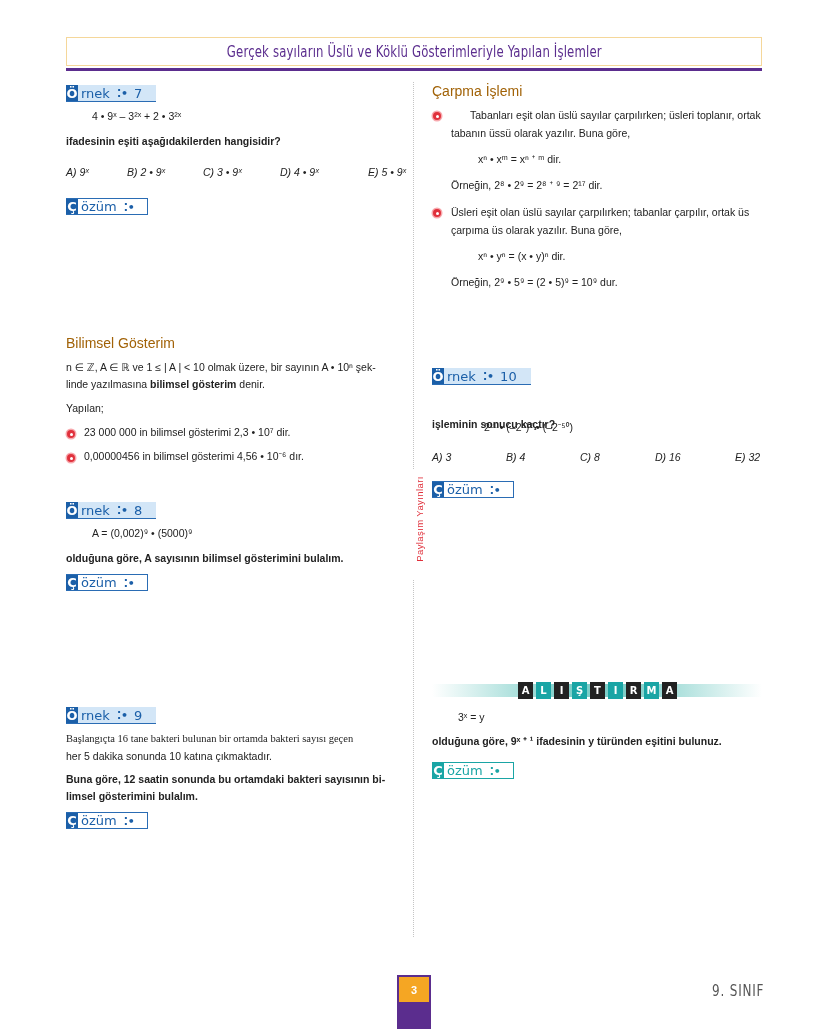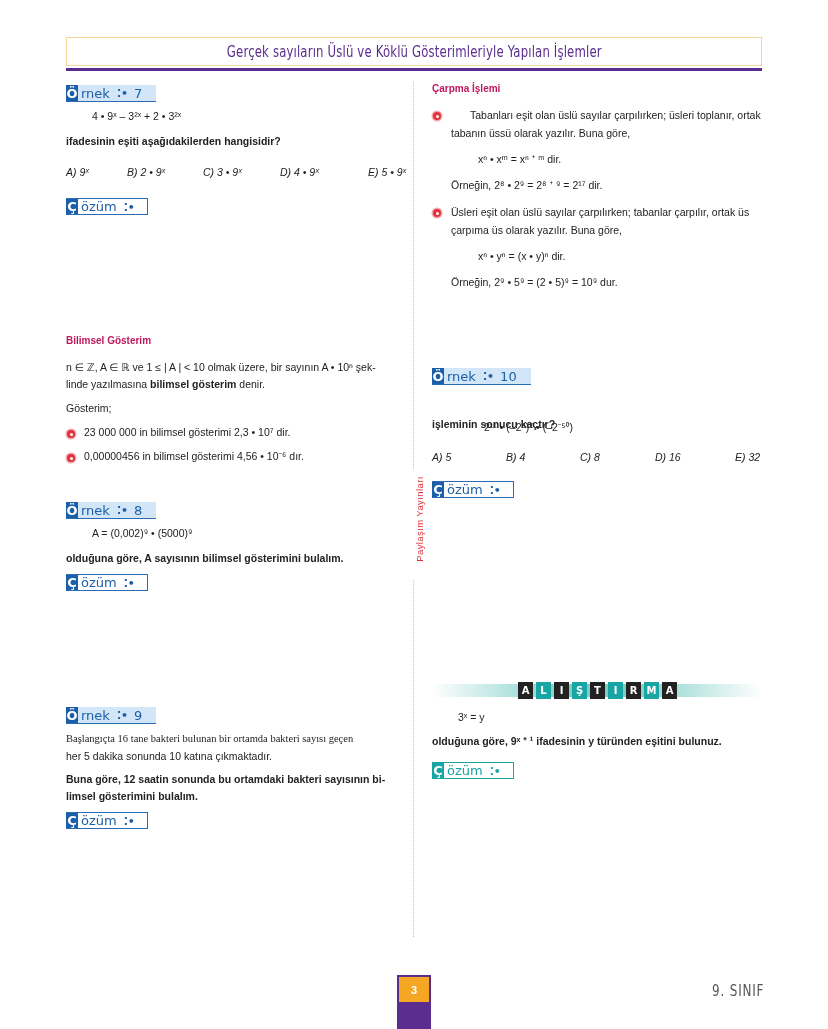--- a/index.html
+++ b/index.html
@@ -55,21 +55,21 @@
   .cozum .c-rest {
     background: #fff; color: #1b5fa8; font-family: "DejaVu Sans", sans-serif; font-size: 13px;
     padding: 0 6px 0 3px; display: flex; align-items: flex-end; white-space: nowrap;
   }
   .cozum.teal { border-color: #1aa5a5; }
   .cozum.teal .c-letter { background: #1aa5a5; }
   .cozum.teal .c-rest { color: #1aa5a5; }
 
   .t { position: absolute; font-size: 10.5px; line-height: 1.55; color: #222; }
   .b { font-weight: bold; }
-  .section-title { position: absolute; font-size: 10px; font-weight: bold; color: #be185d; }
+  .section-title { position: absolute; font-size: 14px; font-weight: normal; color: #a16207; }
 
   .options { position: absolute; display: flex; font-size: 10.5px; color: #222; font-style: italic; }
   .options span { display: inline-block; }
 
   .bullet {
     position: absolute; width: 8px; height: 8px; border-radius: 50%;
     background: #e0313c; box-shadow: 0 0 0 1.5px #f7a8ad;
   }
   .bullet::after {
     content: ""; position: absolute; left: 2.5px; top: 2.5px; width: 3px; height: 3px; border-radius: 50%; background: #fff;
@@ -132,21 +132,21 @@
     <span>özüm</span>
     <span class="dots">⁚•</span>
   </span>
 </div>
 
 <div class="section-title" style="left:66px; top:335px;">Bilimsel Gösterim</div>
 <div class="t" style="left:66px; top:359px;">n ∈ ℤ, A ∈ ℝ ve 1 ≤ | A | &lt; 10 olmak üzere, bir sayının A • 10ⁿ şek-</div>
 <div class="t" style="left:66px; top:376px;">
   <span>linde yazılmasına </span><span class="b">bilimsel gösterim</span><span> denir.</span>
 </div>
-<div class="t" style="left:66px; top:400px;">Gösterim;</div>
+<div class="t" style="left:66px; top:400px;">Yapılan;</div>
 <div class="bullet" style="left:67px; top:430px;"></div>
 <div class="t" style="left:84px; top:424px;">23 000 000 in bilimsel gösterimi 2,3 • 10⁷  dir.</div>
 <div class="bullet" style="left:67px; top:454px;"></div>
 <div class="t" style="left:84px; top:448px;">0,00000456 in bilimsel gösterimi 4,56 • 10⁻⁶  dır.</div>
 
 <div class="ornek" style="left:66px; top:502px;">
   <span class="o-letter">Ö</span>
   <span class="o-rest">
     <span>rnek</span>
     <span class="dots">⁚•</span>
@@ -199,21 +199,21 @@
   <span class="o-letter">Ö</span>
   <span class="o-rest">
     <span>rnek</span>
     <span class="dots">⁚•</span>
     <span>10</span>
   </span>
 </div>
 <div class="t" style="left:484px; top:391px;margin-top:28px;">2¹¹ • (–2⁶)⁷ • (–2⁻⁵⁰)</div>
 <div class="t b" style="left:432px; top:416px;">işleminin sonucu kaçtır?</div>
 <div class="options" style="left:432px; top:451px;">
-  <span style="width:74px;">A) 5</span>
+  <span style="width:74px;">A) 3</span>
   <span style="width:74px;">B) 4</span>
   <span style="width:75px;">C) 8</span>
   <span style="width:80px;">D) 16</span>
   <span>E) 32</span>
 </div>
 <div class="cozum" style="left:432px; top:481px;">
   <span class="c-letter">Ç</span>
   <span class="c-rest">
     <span>özüm</span>
     <span class="dots">⁚•</span>

